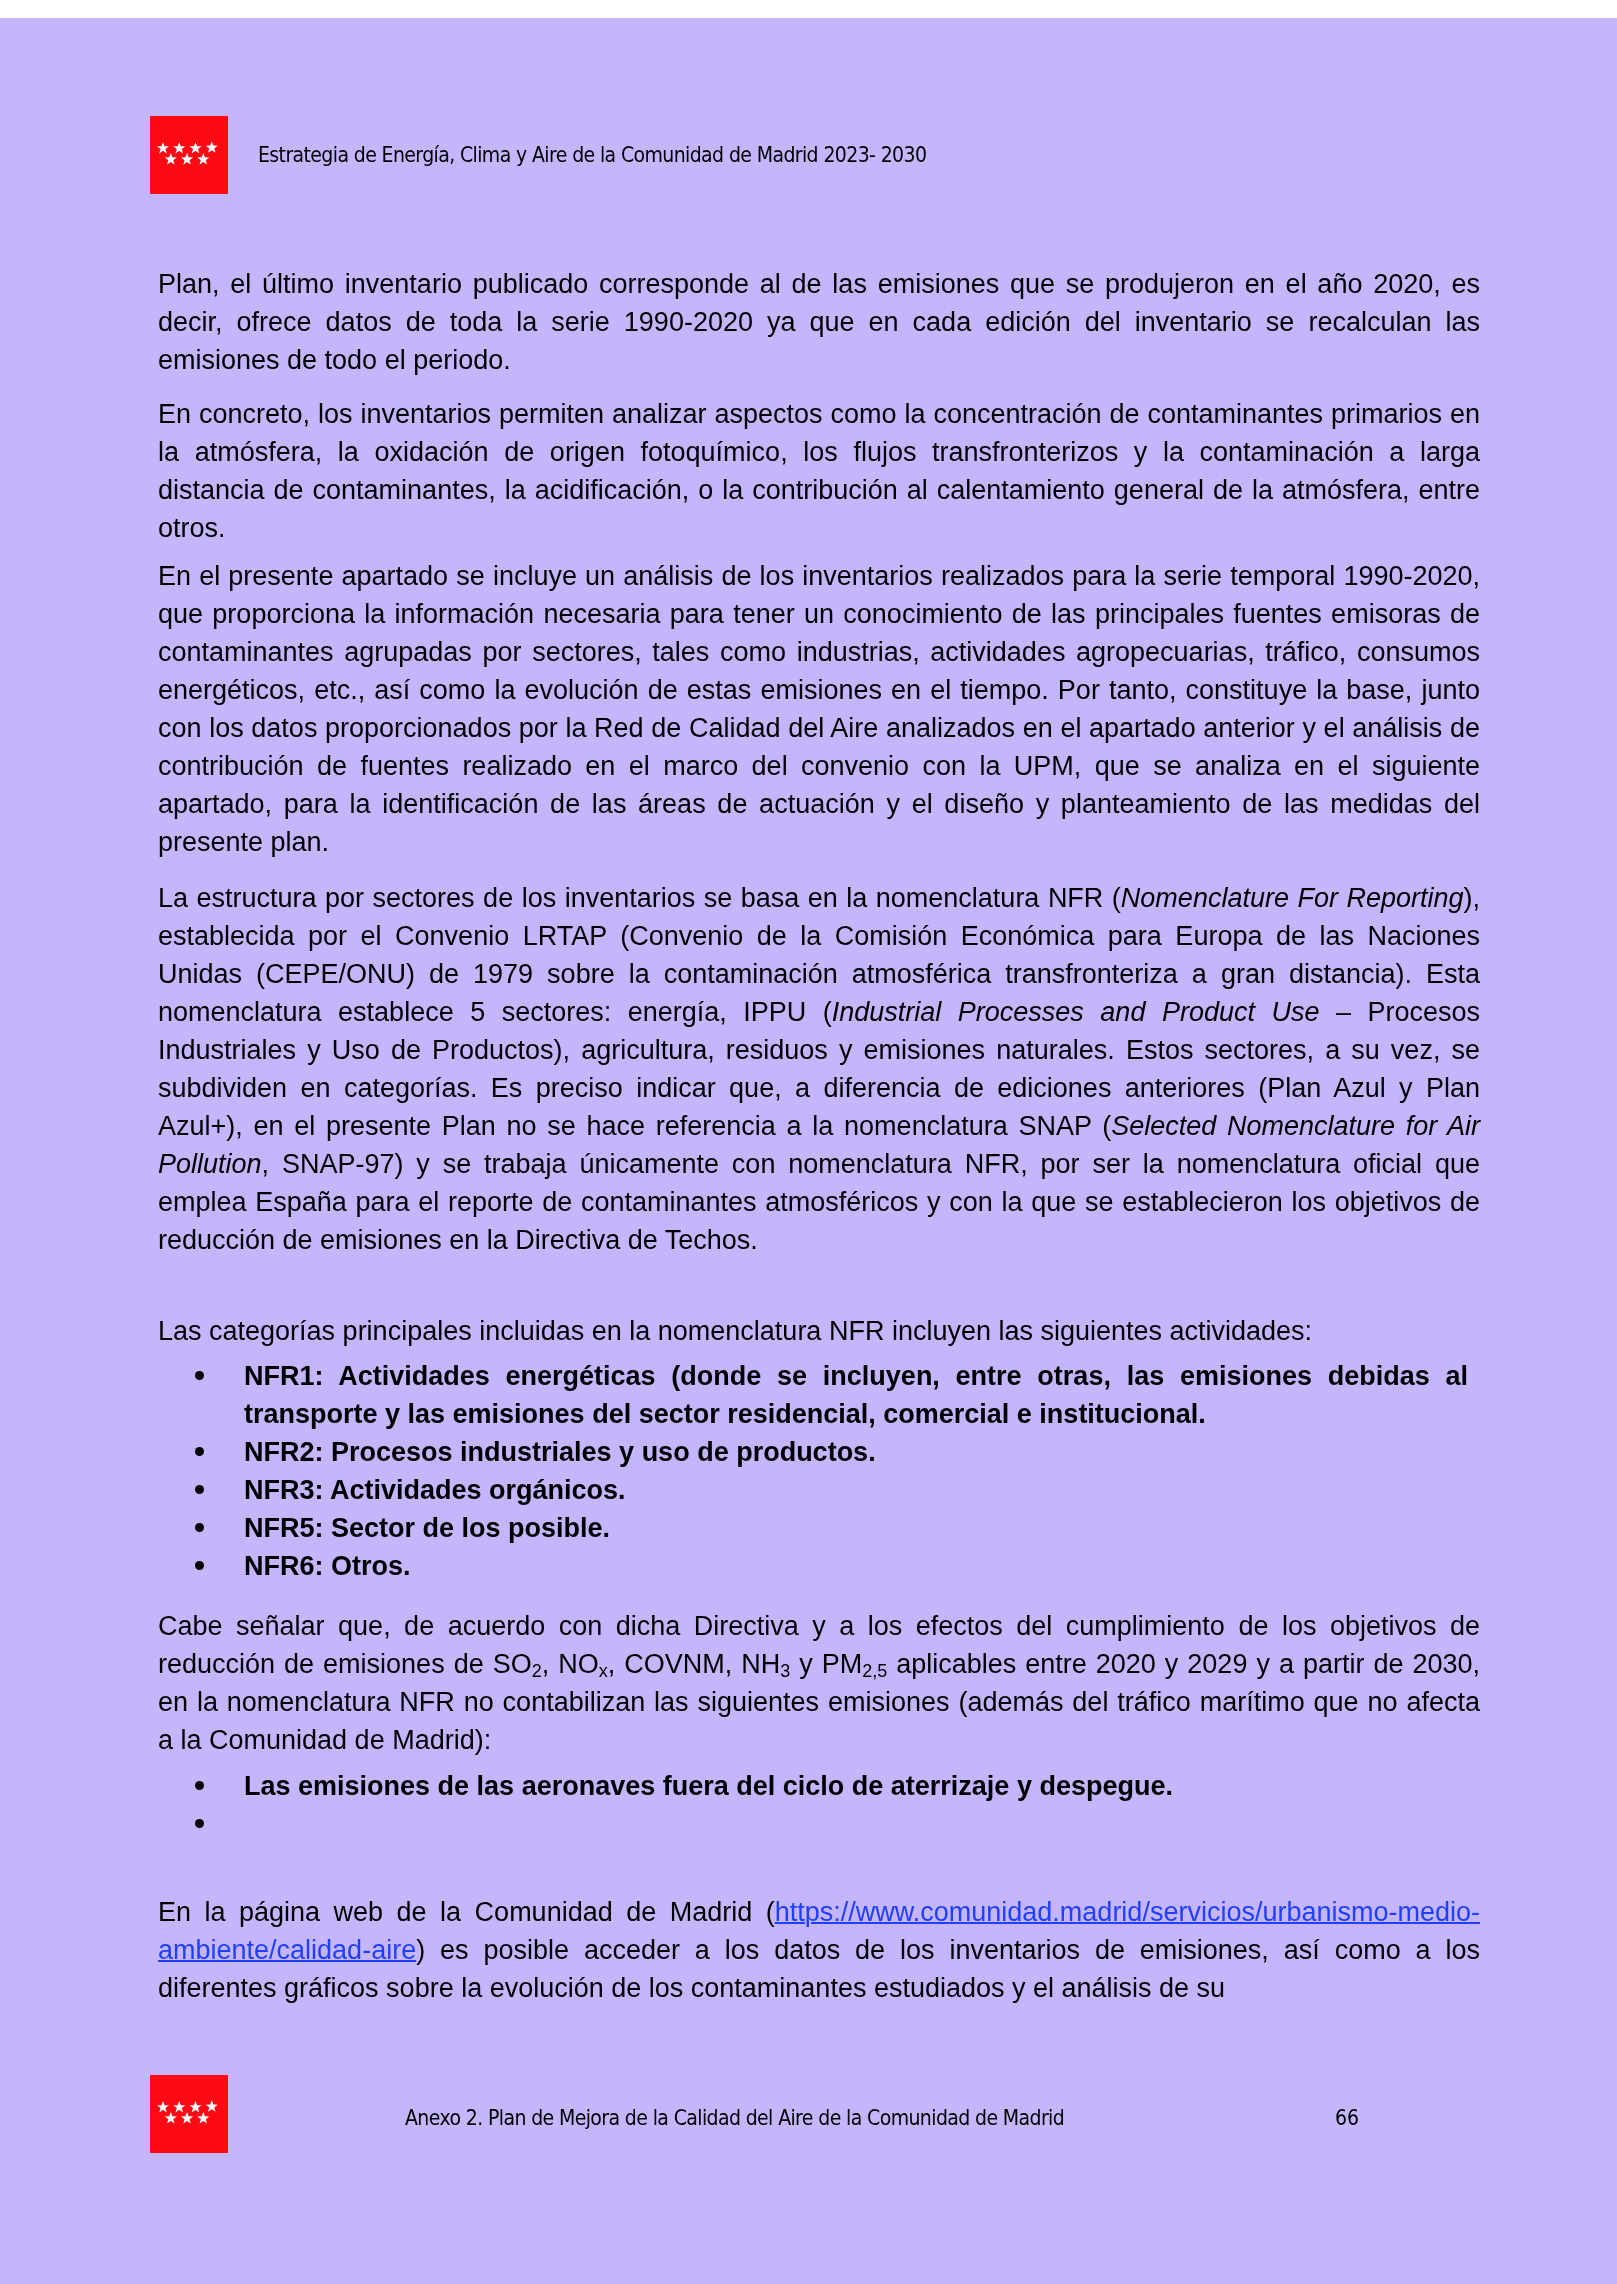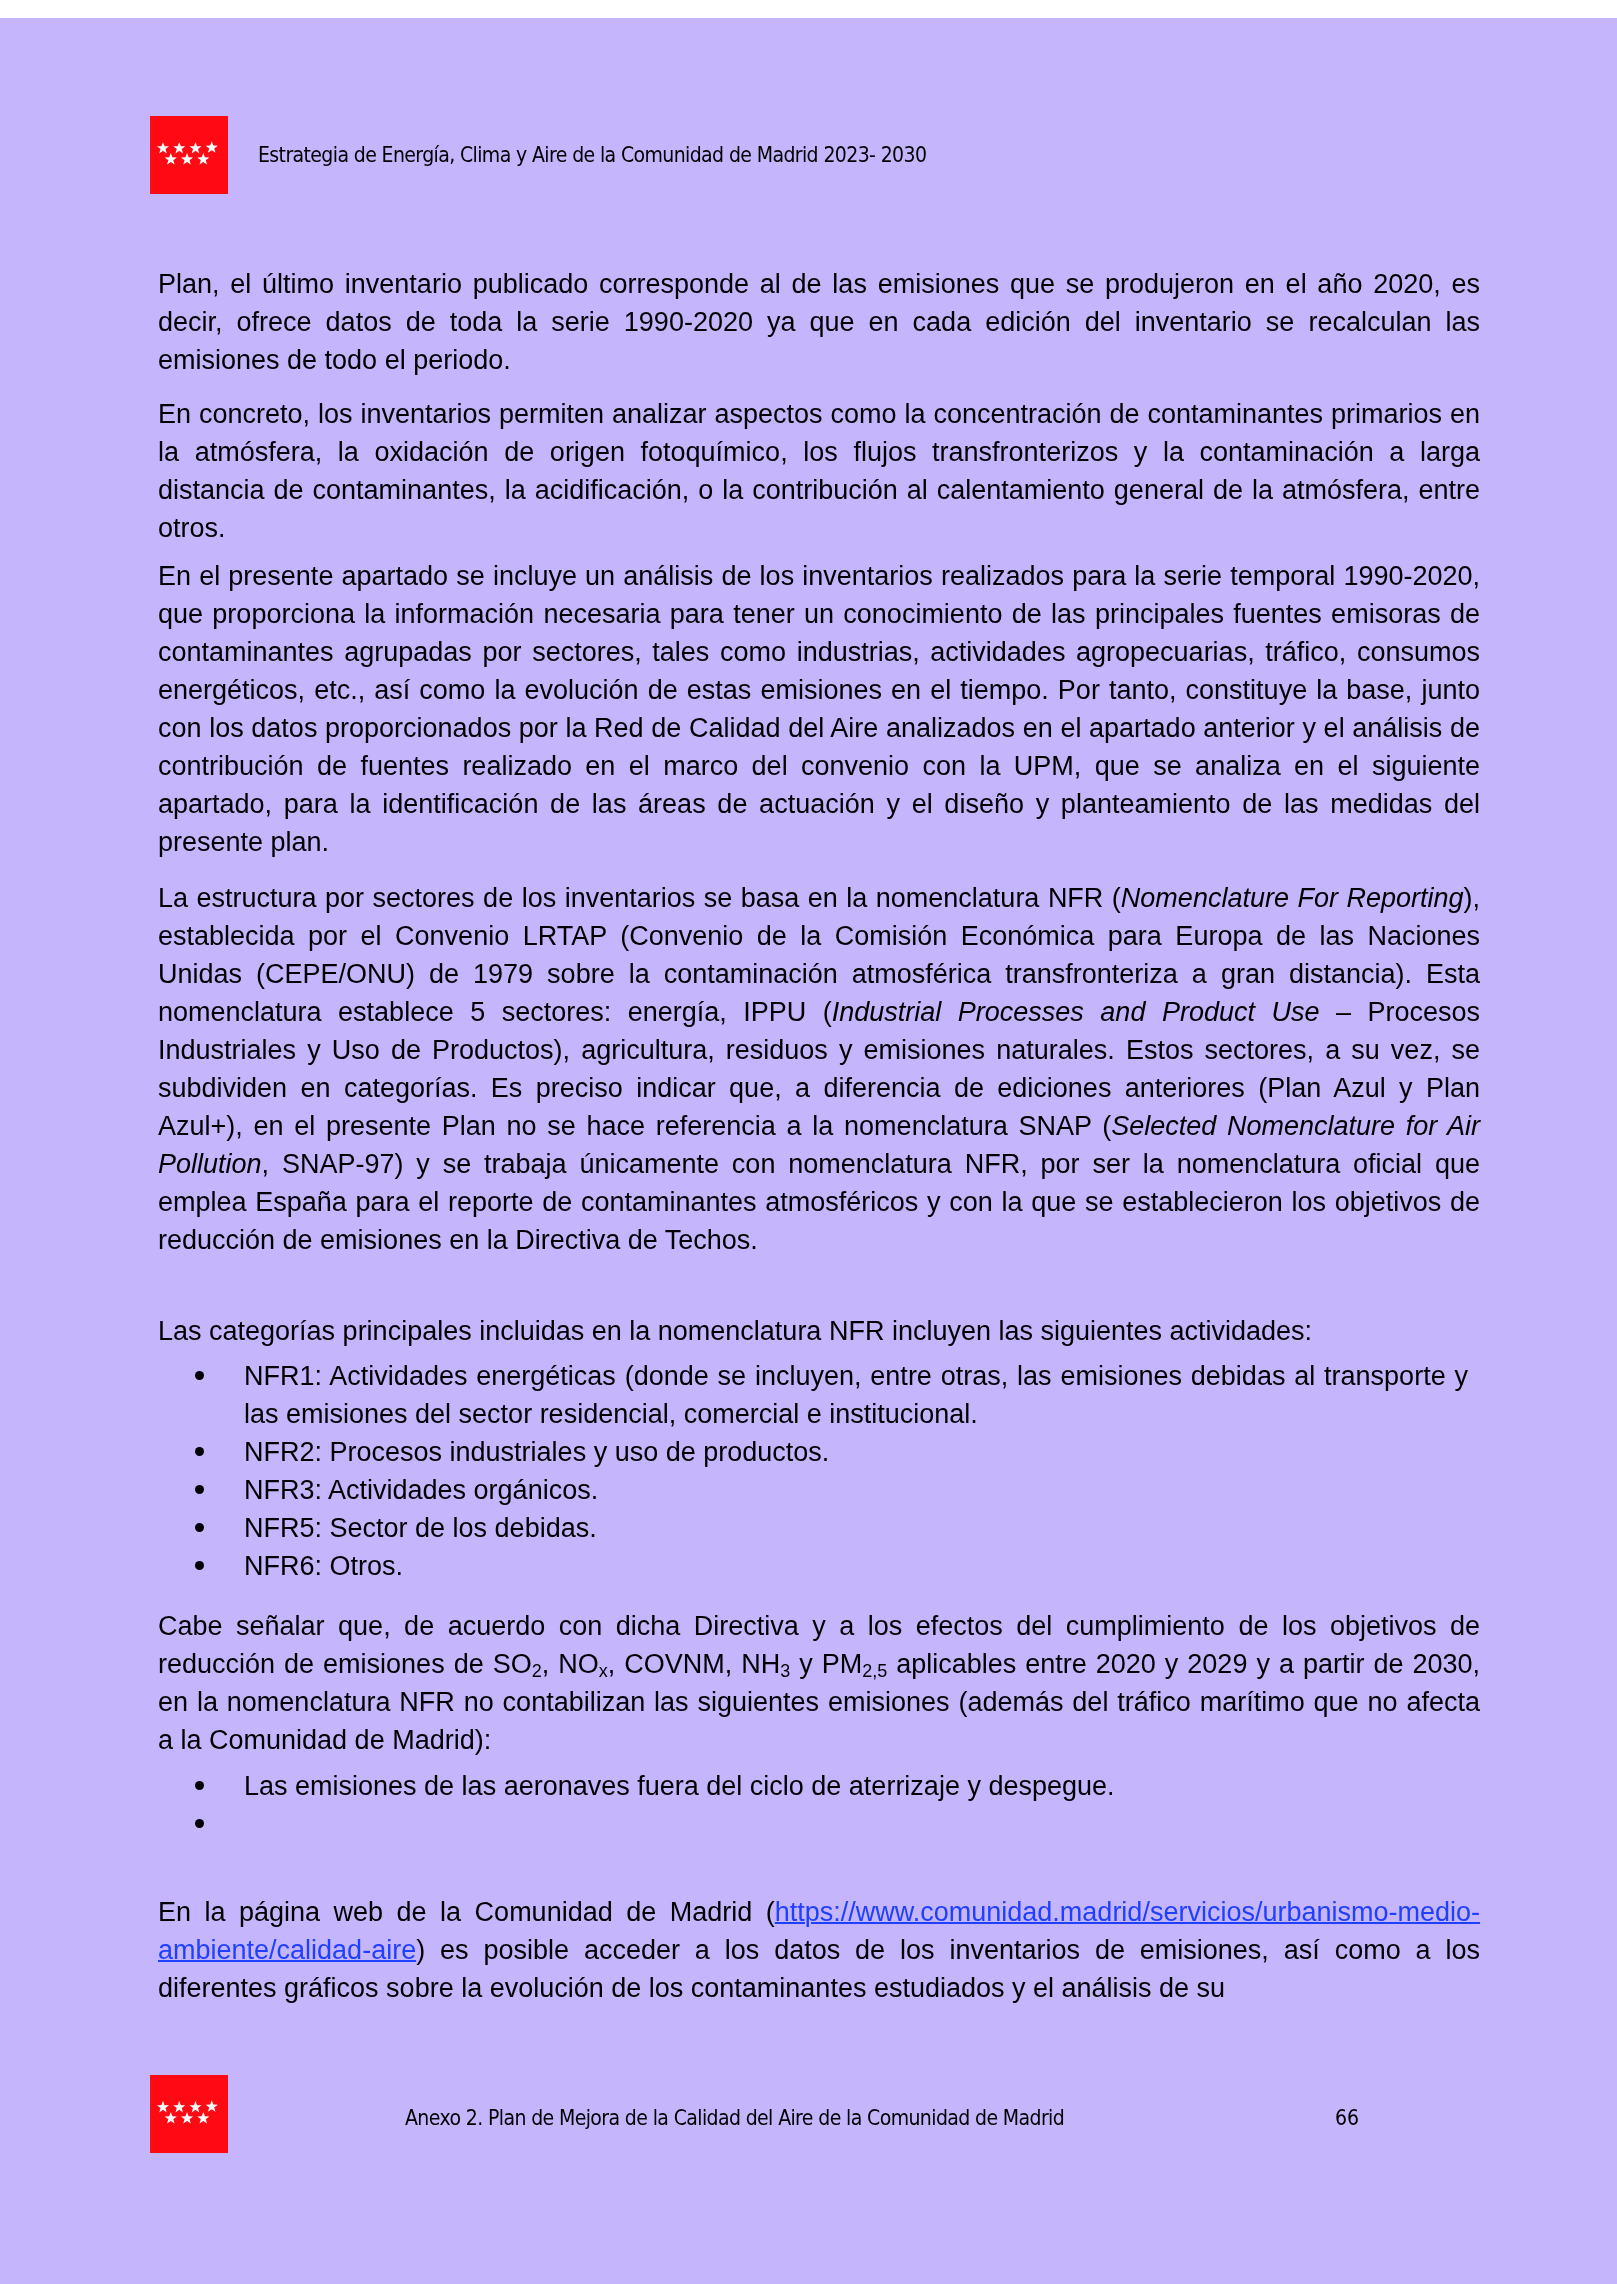--- a/index.html
+++ b/index.html
@@ -12,21 +12,21 @@
   .logo-footer { top: 2057px; }
 
   .header-title { position: absolute; left: 258px; top: 124px; font-family: "DejaVu Sans", sans-serif; font-size: 21.5px; color: #000; letter-spacing: -0.7px; white-space: nowrap; transform: scaleX(0.88); transform-origin: left top; }
 
   .body { position: absolute; left: 146px; width: 1322px; font-family: "Liberation Sans", sans-serif; font-size: 27px; line-height: 38px; color: #000; }
   .para { position: absolute; left: 0; width: 1322px; margin: 12px; text-align: justify; text-align-last: left; }
   .para i { font-style: italic; }
   sub { font-size: 18px; vertical-align: -3.9px; line-height: 0; }
 
   .bullet-list { position: absolute; left: 0; width: 1322px; margin: 0; padding: 0; list-style: none; }
-  .bullet-item { position: relative; padding-left: 98px; text-align: justify; text-align-last: left; }
+  .bullet-item { position: relative; padding-left: 98px; text-align: justify; text-align-last: left; font-weight: bold; }
   .bullet-dot { position: absolute; left: 49px; top: 14.3px; width: 9px; height: 9px; border-radius: 50%; background: #000; }
 
   .link { color: #2040ff; text-decoration: underline; text-decoration-thickness: 2px; }
 
   .footer-title { position: absolute; left: 405px; top: 2087px; font-family: "DejaVu Sans", sans-serif; font-size: 21.5px; color: #000; white-space: nowrap; letter-spacing: -0.7px; transform: scaleX(0.88); transform-origin: left top; }
   .footer-page { position: absolute; left: 1335px; top: 2087px; font-family: "DejaVu Sans", sans-serif; font-size: 21.5px; color: #000; transform: scaleX(0.88); transform-origin: left top; }
 </style>
 </head>
 <body>
 
@@ -56,21 +56,21 @@
     <p class="para" style="top:527px;">En el presente apartado se incluye un análisis de los inventarios realizados para la serie temporal 1990-2020, que proporciona la información necesaria para tener un conocimiento de las principales fuentes emisoras de contaminantes agrupadas por sectores, tales como industrias, actividades agropecuarias, tráfico, consumos energéticos, etc., así como la evolución de estas emisiones en el tiempo. Por tanto, constituye la base, junto con los datos proporcionados por la Red de Calidad del Aire analizados en el apartado anterior y el análisis de contribución de fuentes realizado en el marco del convenio con la UPM, que se analiza en el siguiente apartado, para la identificación de las áreas de actuación y el diseño y planteamiento de las medidas del presente plan.</p>
 
     <p class="para" style="top:849px;"><span>La estructura por sectores de los inventarios se basa en la nomenclatura NFR (</span><i>Nomenclature For Reporting</i><span>), establecida por el Convenio LRTAP (Convenio de la Comisión Económica para Europa de las Naciones Unidas (CEPE/ONU) de 1979 sobre la contaminación atmosférica transfronteriza a gran distancia). Esta nomenclatura establece 5 sectores: energía, IPPU (</span><i>Industrial Processes and Product Use</i><span> – Procesos Industriales y Uso de Productos), agricultura, residuos y emisiones naturales. Estos sectores, a su vez, se subdividen en categorías. Es preciso indicar que, a diferencia de ediciones anteriores (Plan Azul y Plan Azul+), en el presente Plan no se hace referencia a la nomenclatura SNAP (</span><i>Selected Nomenclature for Air Pollution</i><span>, SNAP-97) y se trabaja únicamente con nomenclatura NFR, por ser la nomenclatura oficial que emplea España para el reporte de contaminantes atmosféricos y con la que se establecieron los objetivos de reducción de emisiones en la Directiva de Techos.</span></p>
 
     <p class="para" style="top:1282px;">Las categorías principales incluidas en la nomenclatura NFR incluyen las siguientes actividades:</p>
 
     <ul class="bullet-list" style="top:1339px;">
       <li class="bullet-item"><span class="bullet-dot"></span><span>NFR1: Actividades energéticas (donde se incluyen, entre otras, las emisiones debidas al transporte y las emisiones del sector residencial, comercial e institucional.</span></li>
       <li class="bullet-item"><span class="bullet-dot"></span><span>NFR2: Procesos industriales y uso de productos.</span></li>
       <li class="bullet-item"><span class="bullet-dot"></span><span>NFR3: Actividades orgánicos.</span></li>
-      <li class="bullet-item"><span class="bullet-dot"></span><span>NFR5: Sector de los debidas.</span></li>
+      <li class="bullet-item"><span class="bullet-dot"></span><span>NFR5: Sector de los posible.</span></li>
       <li class="bullet-item"><span class="bullet-dot"></span><span>NFR6: Otros.</span></li>
     </ul>
 
     <p class="para" style="top:1577px;"><span>Cabe señalar que, de acuerdo con dicha Directiva y a los efectos del cumplimiento de los objetivos de reducción de emisiones de SO</span><sub>2</sub><span>, NO</span><sub>x</sub><span>, COVNM, NH</span><sub>3</sub><span> y PM</span><sub>2,5</sub><span> aplicables entre 2020 y 2029 y a partir de 2030, en la nomenclatura NFR no contabilizan las siguientes emisiones (además del tráfico marítimo que no afecta a la Comunidad de Madrid):</span></p>
 
     <ul class="bullet-list" style="top:1749px;">
       <li class="bullet-item"><span class="bullet-dot"></span><span>Las emisiones de las aeronaves fuera del ciclo de aterrizaje y despegue.</span></li>
       <li class="bullet-item"><span class="bullet-dot"></span></li>
     </ul>
 

